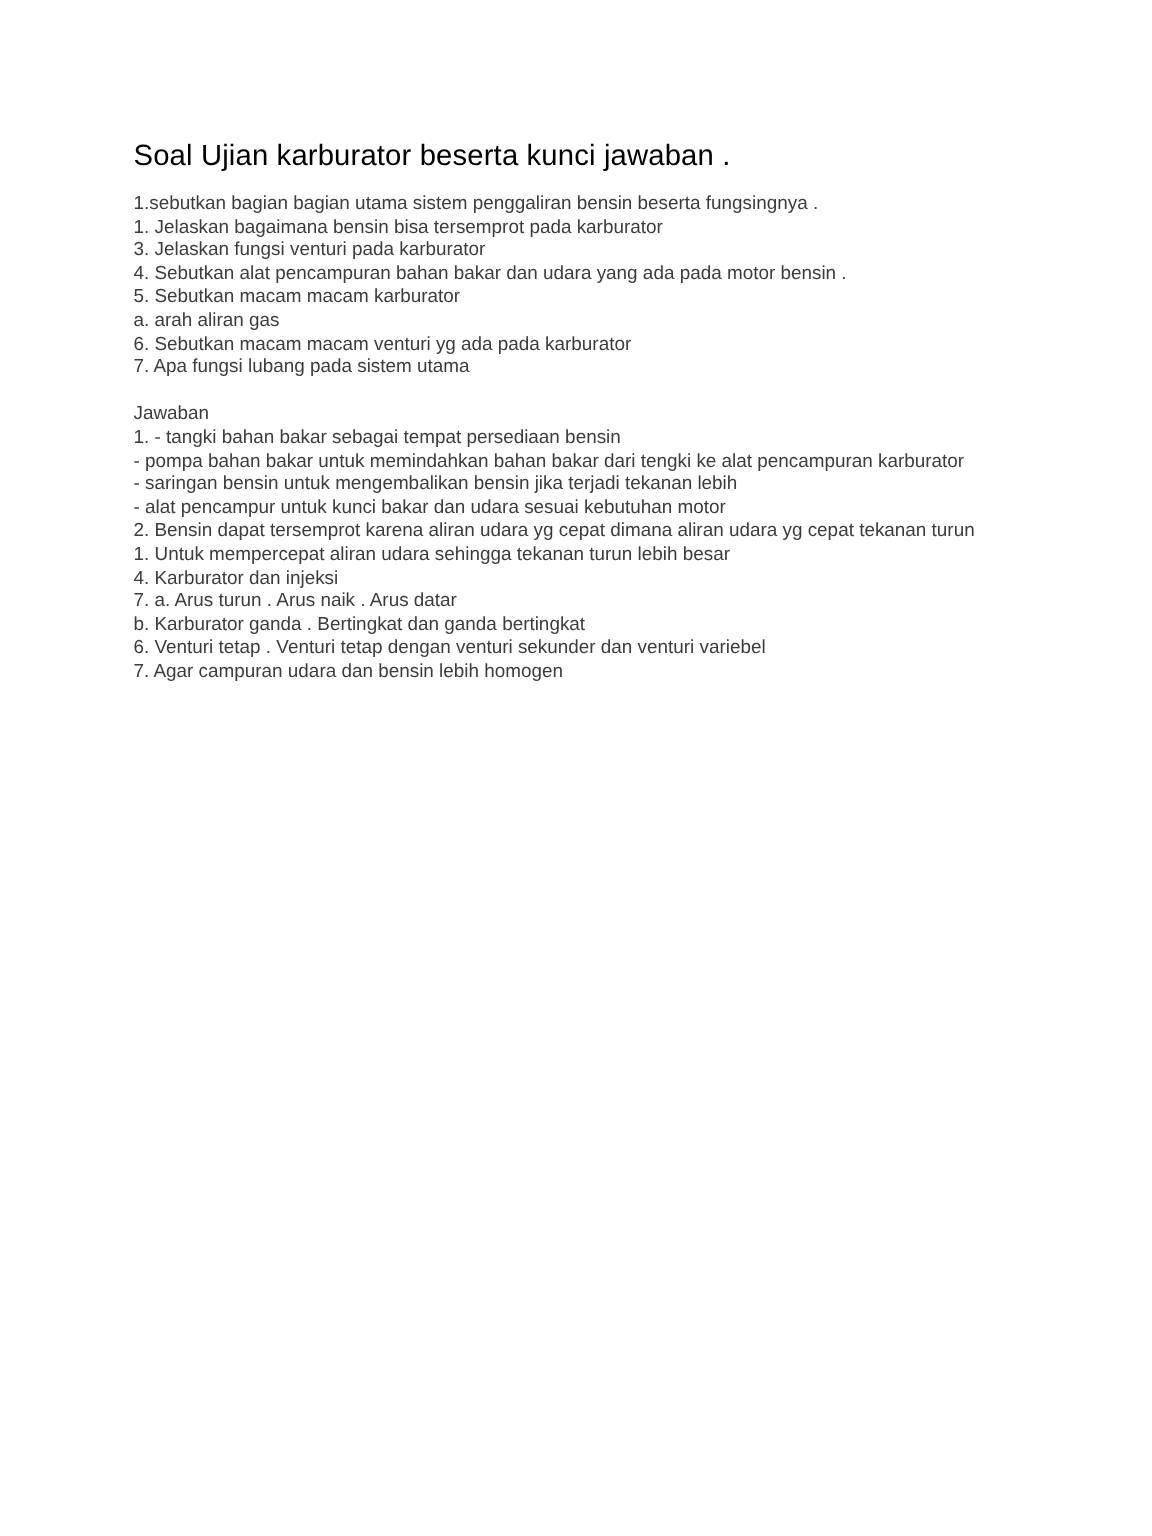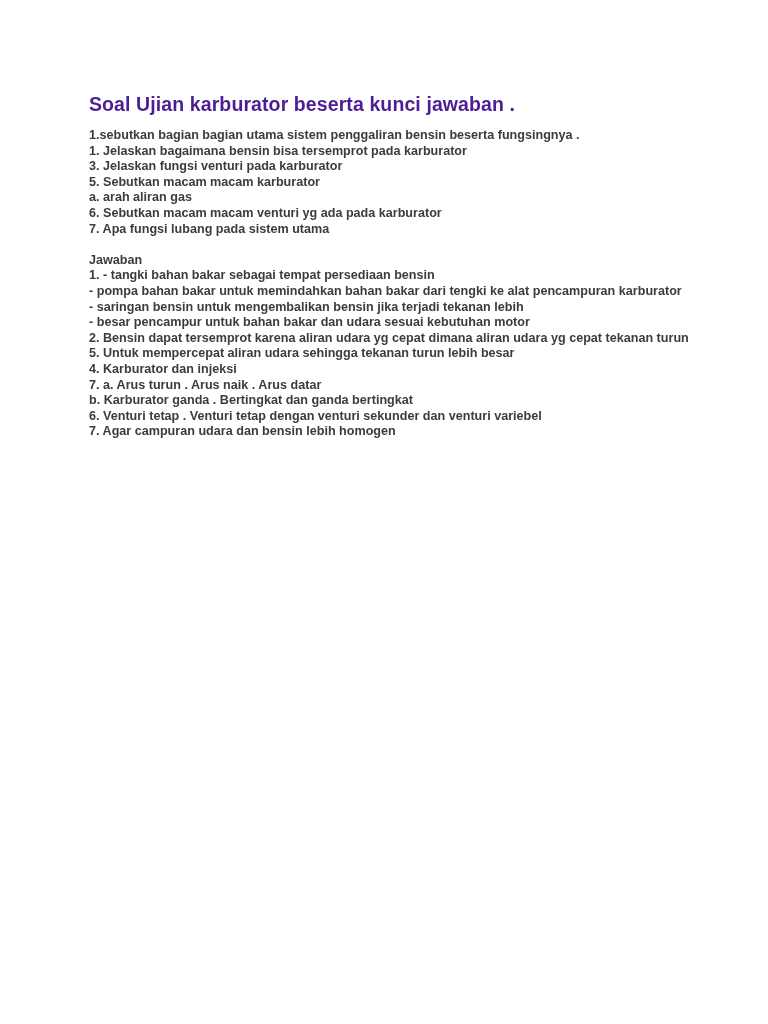--- a/index.html
+++ b/index.html
@@ -18,61 +18,61 @@
     .page {
       position: absolute;
       left: 89px;
       top: 92px;
       width: 640px;
     }
     .title {
       font-size: 19.5px;
       line-height: 24px;
       margin: 0 0 12px 0;
-      font-weight: bold;
-      color: #4c1d95;
+      font-weight: normal;
+      color: #000000;
       letter-spacing: 0.1px;
     }
     .line {
       font-size: 12.6px;
       line-height: 15.6px;
       margin: 0;
       white-space: nowrap;
       color: #3c3c3c;
-      font-weight: bold;
     }
     .gap {
       height: 15.6px;
     }
   </style>
 </head>
 <body>
 
 <div class="page">
   <h1 class="title">Soal Ujian karburator beserta kunci jawaban .</h1>
 
   <div>
     <p class="line">1.sebutkan bagian bagian utama sistem penggaliran bensin beserta fungsingnya .</p>
     <p class="line">1. Jelaskan bagaimana bensin bisa tersemprot pada karburator</p>
     <p class="line">3. Jelaskan fungsi venturi pada karburator</p>
+    <p class="line">4. Sebutkan alat pencampuran bahan bakar dan udara yang ada pada motor bensin .</p>
     <p class="line">5. Sebutkan macam macam karburator</p>
     <p class="line">a. arah aliran gas</p>
     <p class="line">6. Sebutkan macam macam venturi yg ada pada karburator</p>
     <p class="line">7. Apa fungsi lubang pada sistem utama</p>
   </div>
 
   <div class="gap"></div>
 
   <div>
     <p class="line">Jawaban</p>
     <p class="line">1. - tangki bahan bakar sebagai tempat persediaan bensin</p>
     <p class="line">- pompa bahan bakar untuk memindahkan bahan bakar dari tengki ke alat pencampuran karburator</p>
     <p class="line">- saringan bensin untuk mengembalikan bensin jika terjadi tekanan lebih</p>
-    <p class="line">- besar pencampur untuk bahan bakar dan udara sesuai kebutuhan motor</p>
+    <p class="line">- alat pencampur untuk kunci bakar dan udara sesuai kebutuhan motor</p>
     <p class="line">2. Bensin dapat tersemprot karena aliran udara yg cepat dimana aliran udara yg cepat tekanan turun</p>
-    <p class="line">5. Untuk mempercepat aliran udara sehingga tekanan turun lebih besar</p>
+    <p class="line">1. Untuk mempercepat aliran udara sehingga tekanan turun lebih besar</p>
     <p class="line">4. Karburator dan injeksi</p>
     <p class="line">7. a. Arus turun . Arus naik . Arus datar</p>
     <p class="line">b. Karburator ganda . Bertingkat dan ganda bertingkat</p>
     <p class="line">6. Venturi tetap . Venturi tetap dengan venturi sekunder dan venturi variebel</p>
     <p class="line">7. Agar campuran udara dan bensin lebih homogen</p>
   </div>
 </div>
 
 </body></html>

